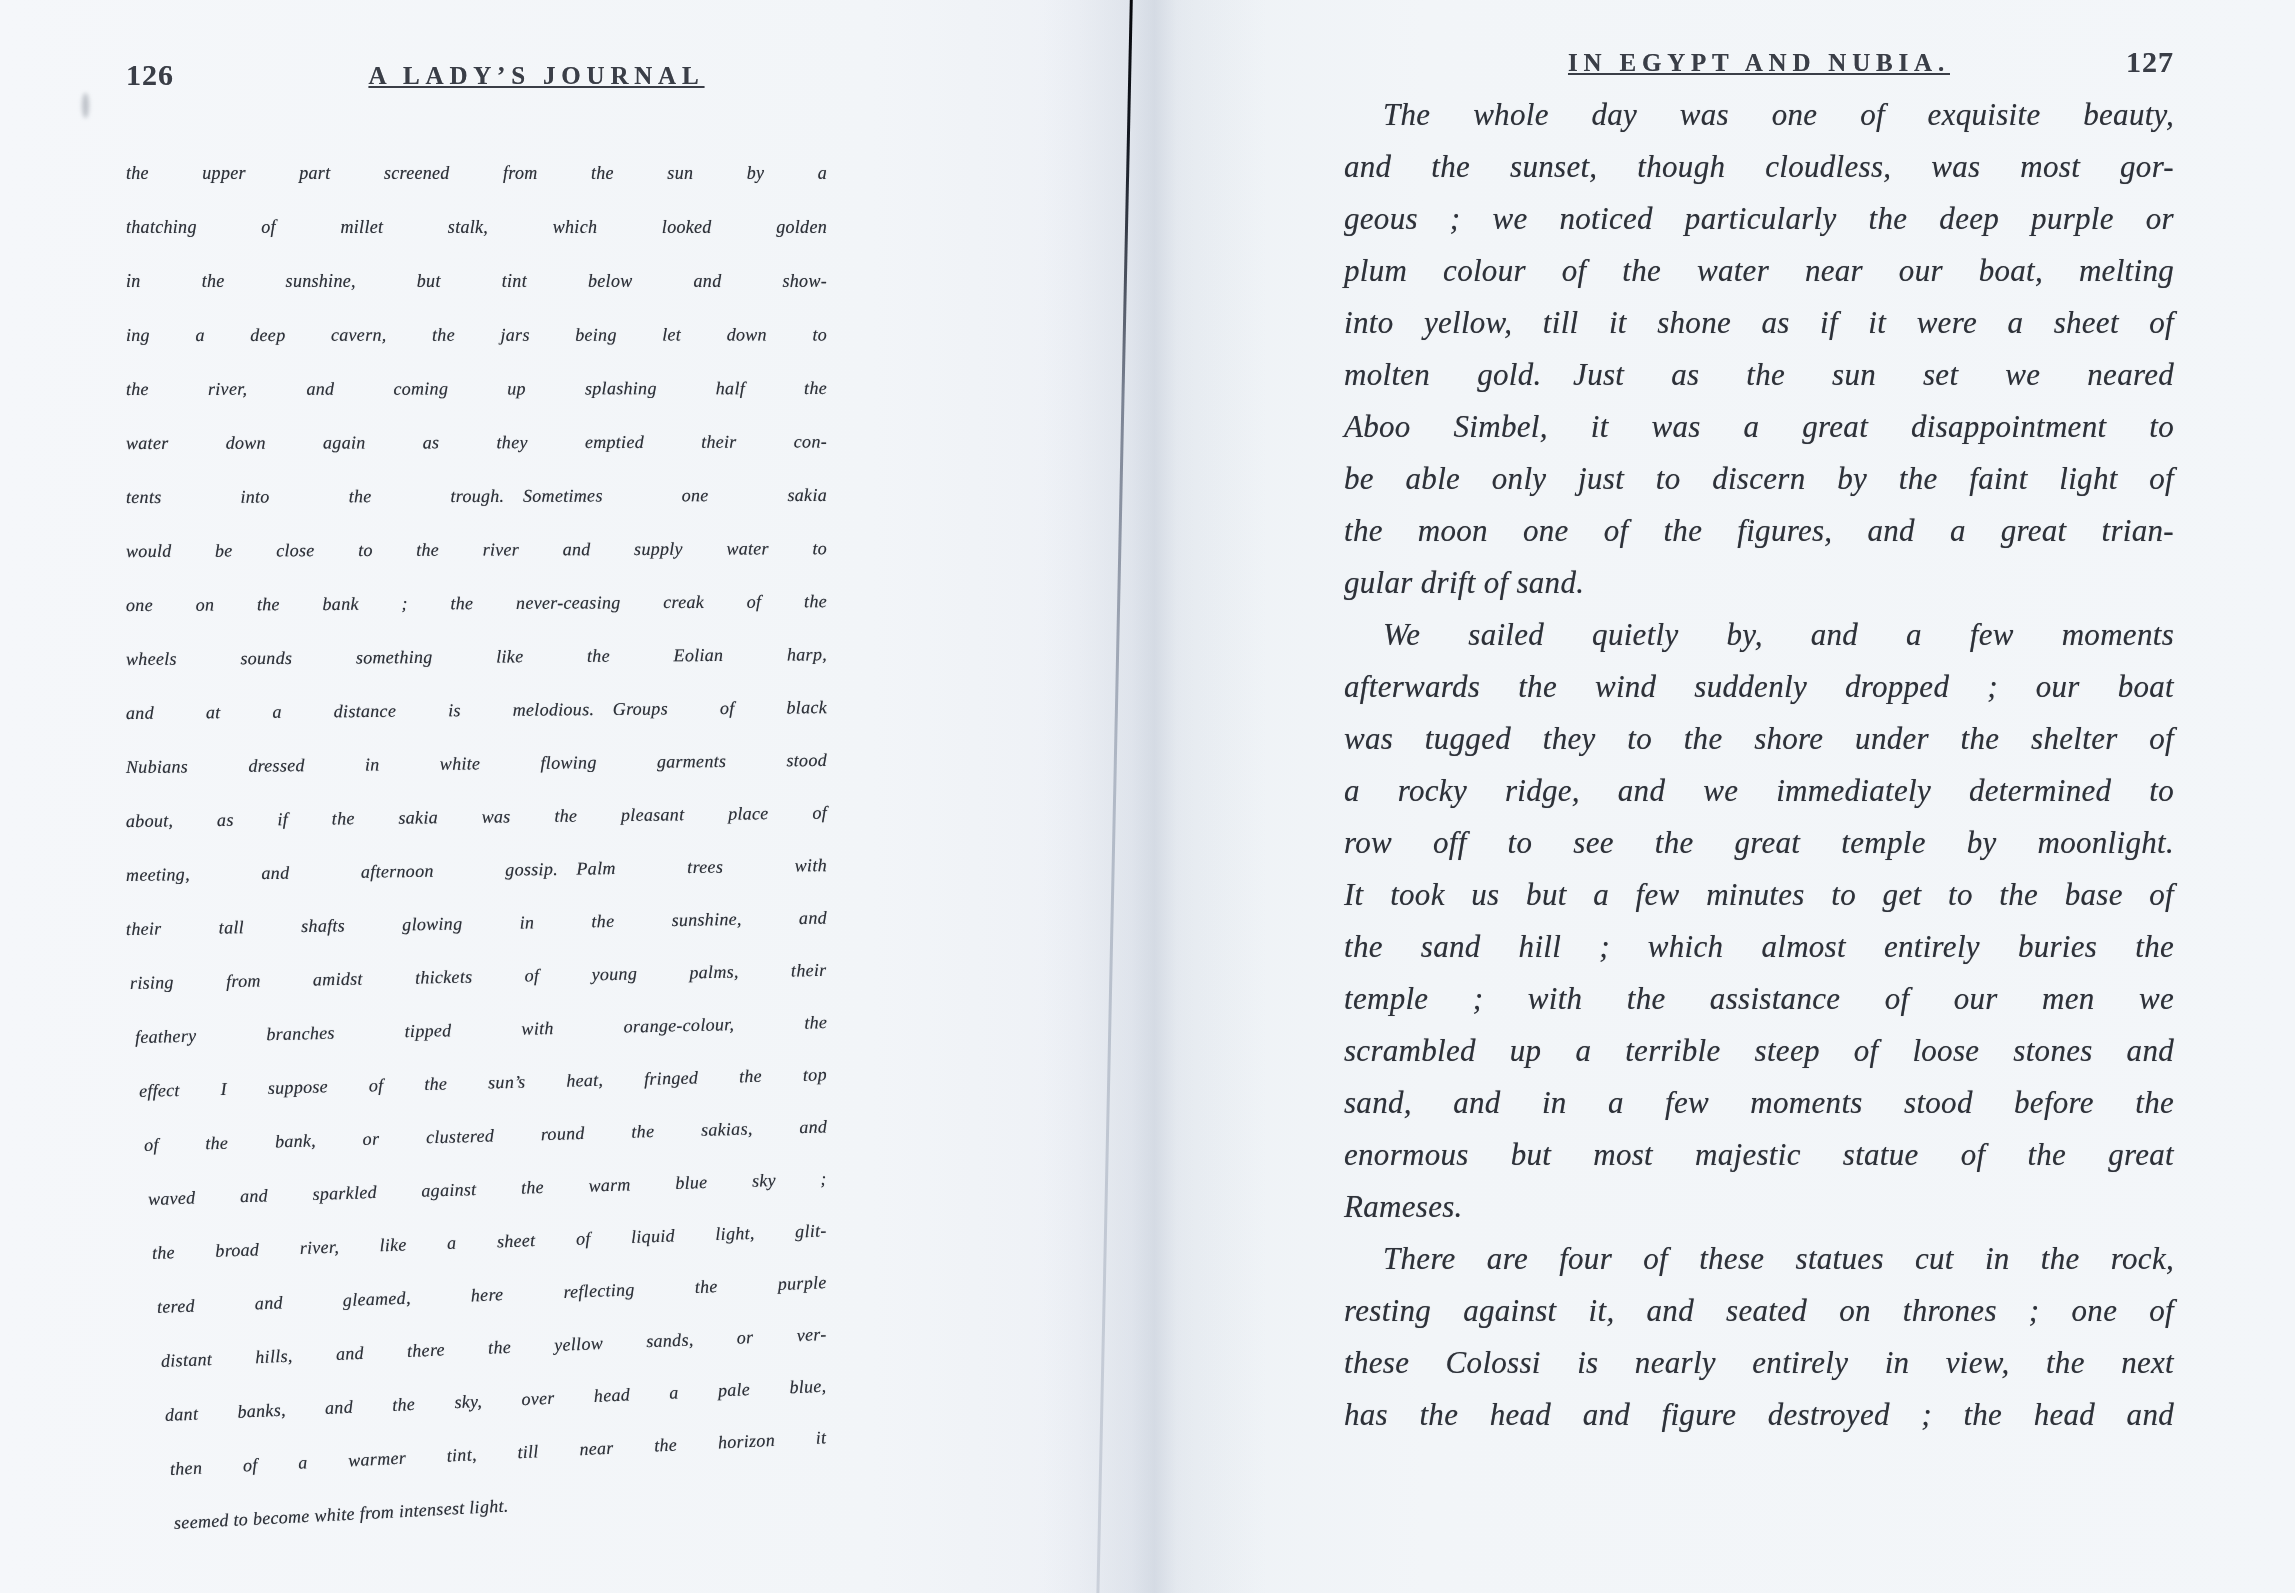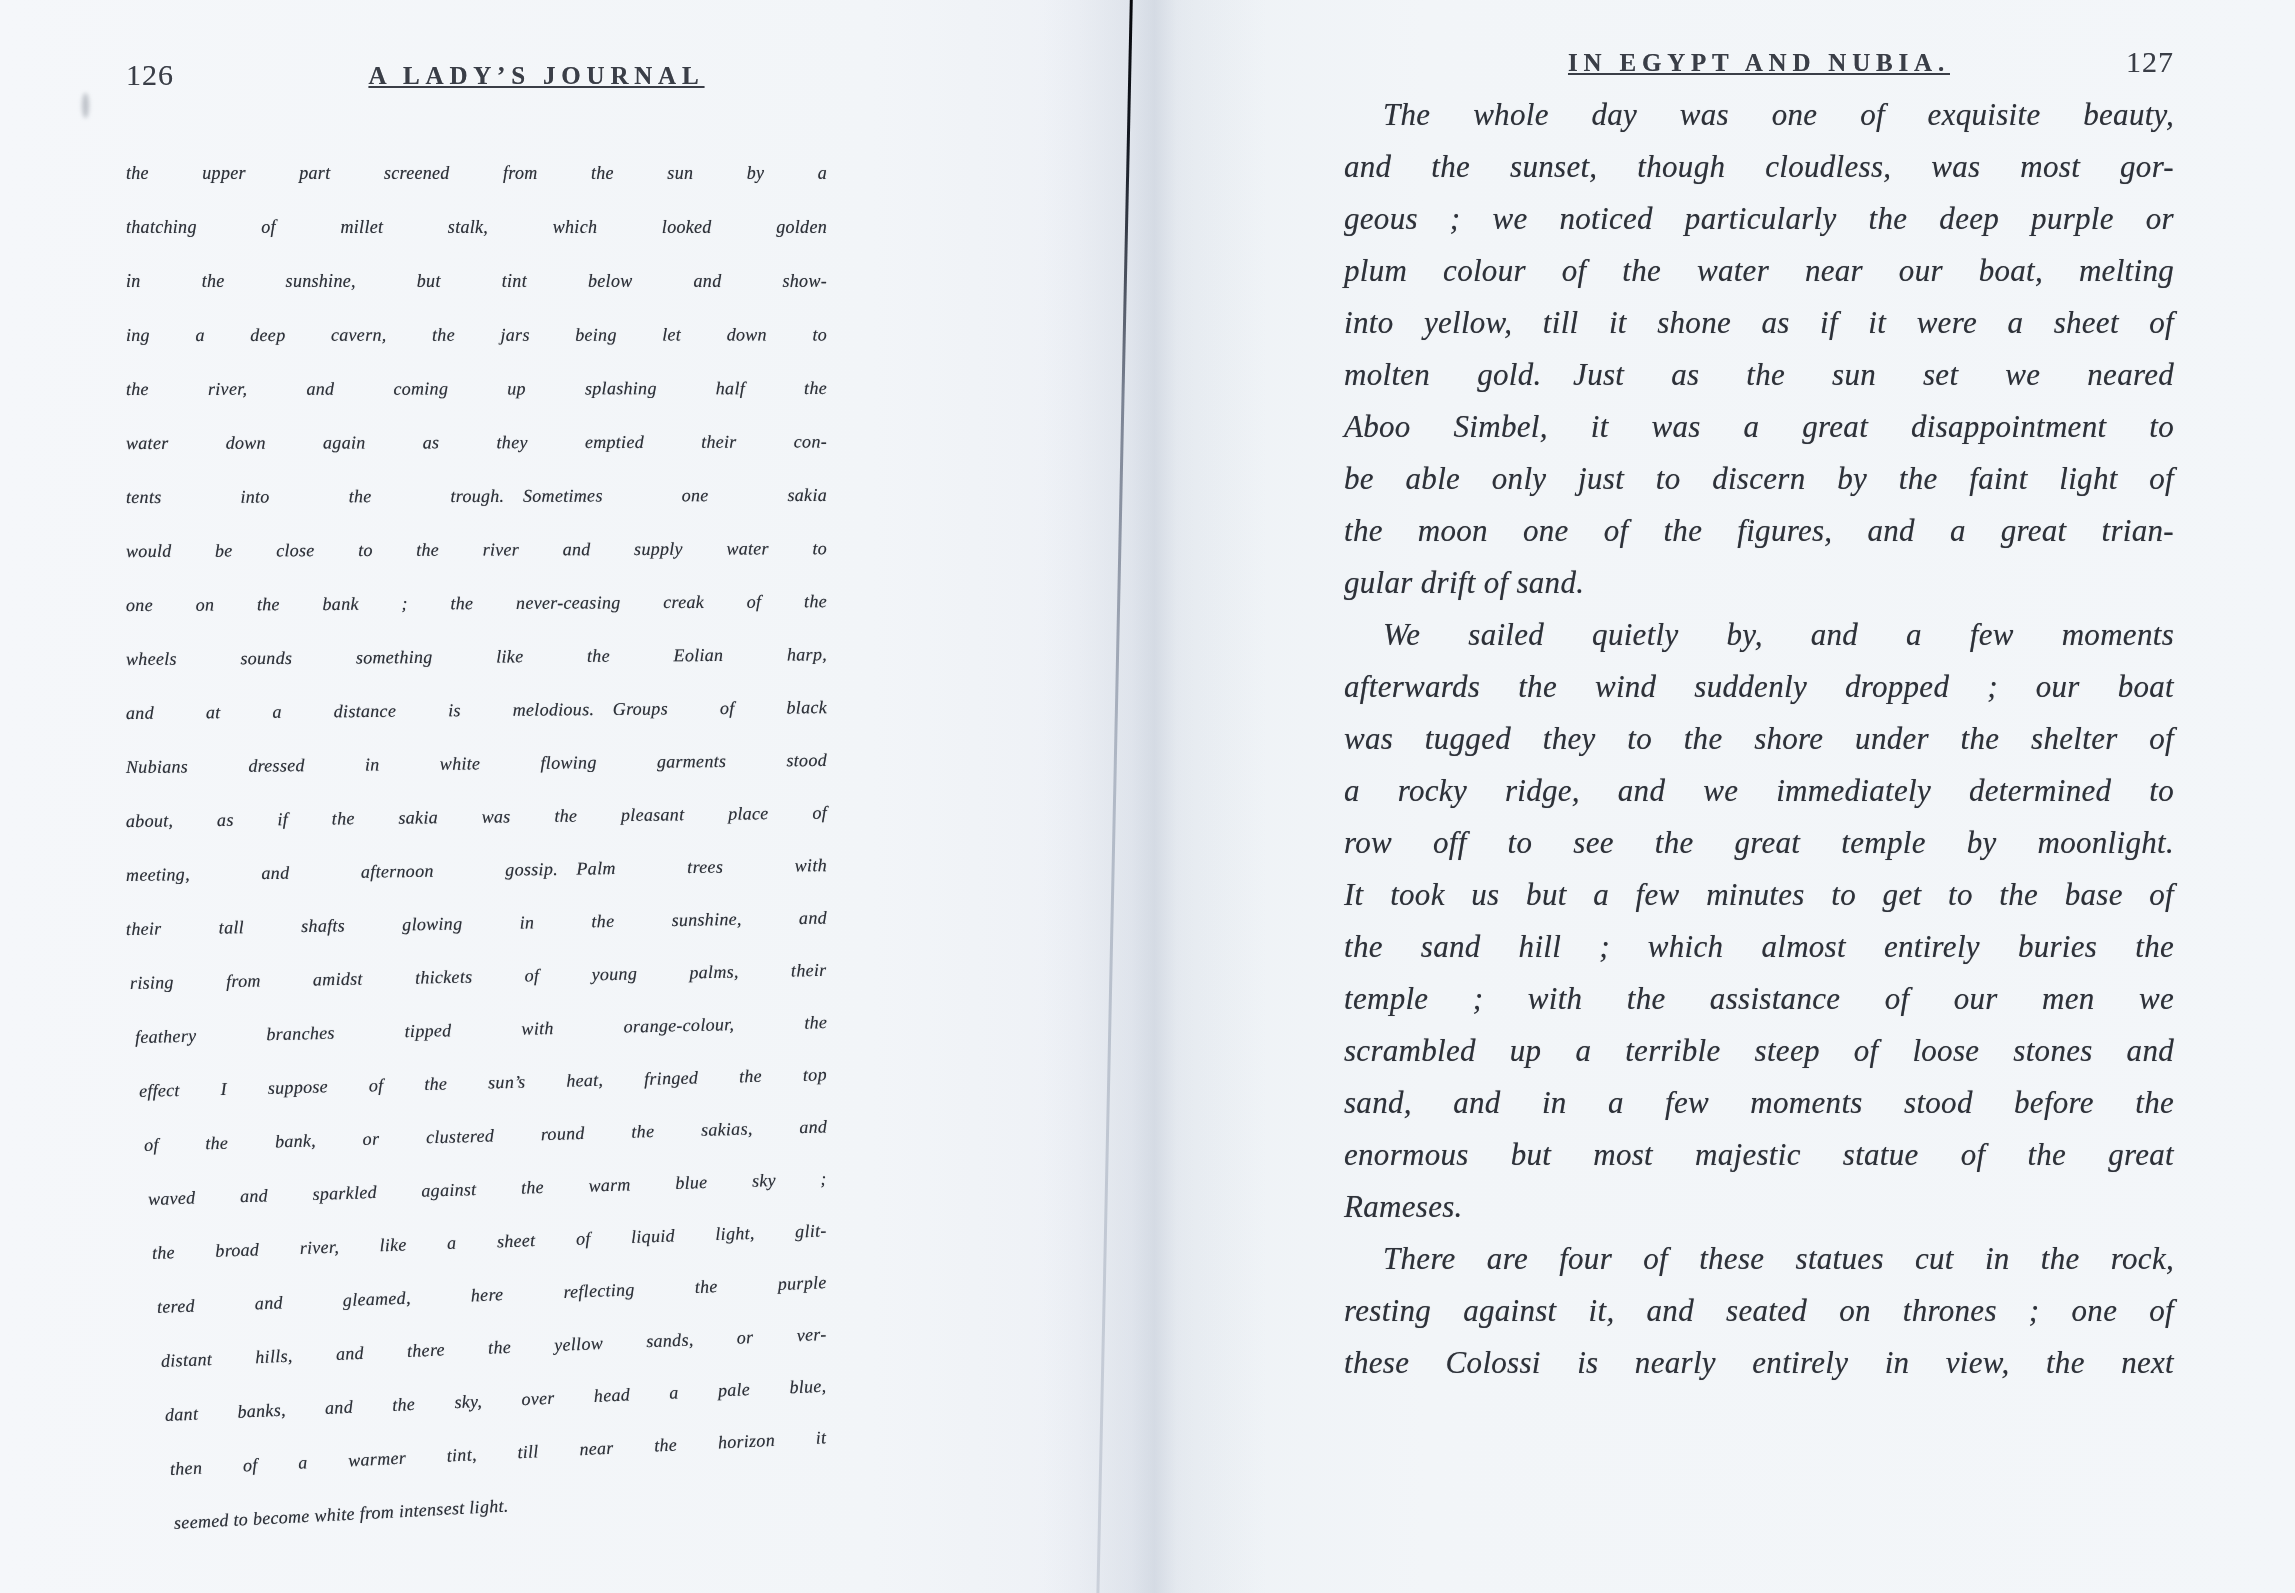--- a/index.html
+++ b/index.html
@@ -19,21 +19,21 @@
   }
   .gutter-line{
     position:absolute;left:1130px;top:-9.7px;width:2.9px;height:1650px;
     transform:rotate(1.2deg);transform-origin:top left;
     background:linear-gradient(to bottom,#05060a 0px,#141922 155px,rgba(60,70,92,.62) 408px,rgba(105,118,140,.42) 776px,rgba(128,140,160,.36) 1164px,rgba(142,152,170,.30) 1650px);
   }
   
   .rh{position:absolute;white-space:nowrap;color:#3a3e47;text-shadow:0 0 0.6px rgba(50,54,63,.5);}
   .rh-row-left{left:126px;top:58px;width:701px;height:45px;}
   .rh-row-right{left:1344px;top:45px;width:830px;height:45px;}
-  .page-num{position:absolute;top:0;font-size:30px;font-weight:normal;letter-spacing:1px;}
+  .page-num{position:absolute;top:0;font-size:30px;font-weight:bold;letter-spacing:1px;}
   .rh-row-left .page-num{left:0;}
   .rh-row-right .page-num{right:0;}
   .rh-title{
     position:absolute;left:0;right:0;top:3.9px;text-align:center;
     font-size:25px;letter-spacing:5.8px;font-weight:bold;text-decoration:underline;
   }
   .rh-row-left .rh-title{transform:translateX(60px);}
   
   .body-text{position:absolute;text-shadow:0 0 0.7px rgba(45,49,57,.55);letter-spacing:0.3px;font-style:italic;}
   .body-left{left:126px;top:146px;width:701px;font-size:18px;line-height:54px;}
@@ -115,16 +115,17 @@
       <div class="line">It took us but a few minutes to get to the base of</div>
       <div class="line">the sand hill ; which almost entirely buries the</div>
       <div class="line">temple ; with the assistance of our men we</div>
       <div class="line">scrambled up a terrible steep of loose stones and</div>
       <div class="line">sand, and in a few moments stood before the</div>
       <div class="line">enormous but most majestic statue of the great</div>
       <div class="line para-end">Rameses.</div>
       <div class="line indent">There are four of these statues cut in the rock,</div>
       <div class="line">resting against it, and seated on thrones ; one of</div>
       <div class="line">these Colossi is nearly entirely in view, the next</div>
+      <div class="line">has the head and figure destroyed ; the head and</div>
     </div>
 
 </div>
 
 
 </body></html>

